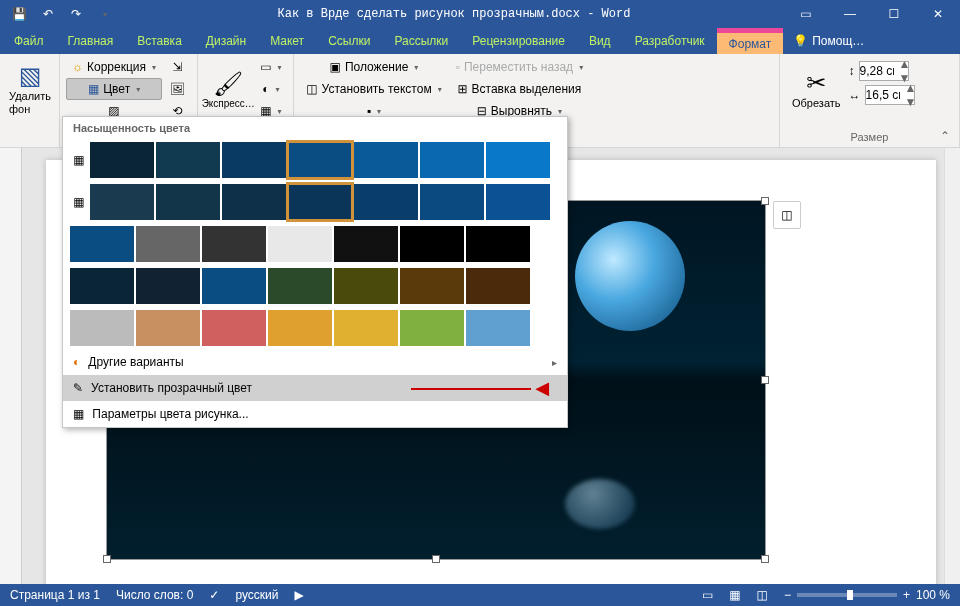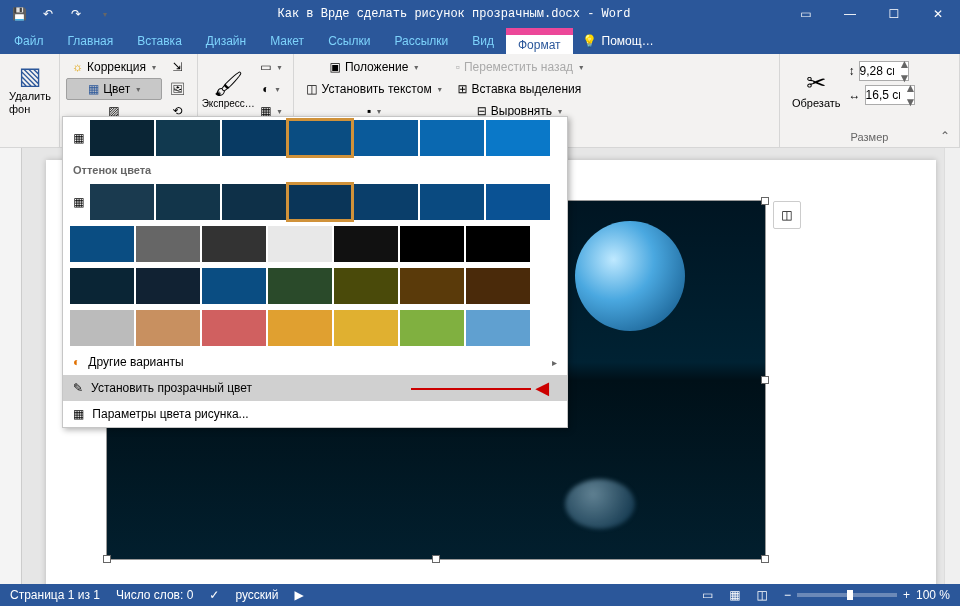--- a/index.html
+++ b/index.html
@@ -6,22 +6,22 @@
 body { background: #f0f0f0; width: 960px; height: 606px; overflow: hidden; position: relative; }
 
 .titlebar { height: 28px; background: #2b579a; display: flex; align-items: center; color: #fff; }
 .qat { display: flex; gap: 4px; padding: 0 8px; align-items: center; }
 .qat .btn { width: 24px; height: 24px; display: flex; align-items: center; justify-content: center; cursor: pointer; }
 .title { flex: 1; text-align: center; font-size: 12px; font-family: Liberation Mono, monospace; }
 .winctrl { display: flex; }
 .winctrl .btn { width: 44px; height: 28px; display: flex; align-items: center; justify-content: center; cursor: pointer; }
 
 .tabs { height: 26px; background: #2b579a; display: flex; align-items: stretch; padding-left: 2px; }
-.tabs .tab { padding: 0 12px; color: #7dd3fc; display: flex; align-items: center; cursor: pointer; font-size: 12px; }
-.tabs .tab.format { background: #ffffff; color: #2b579a; border-top: 7px solid #ec4899; }
+.tabs .tab { padding: 0 12px; color: #bef264; display: flex; align-items: center; cursor: pointer; font-size: 12px; }
+.tabs .tab.format { background: #fdba74; color: #2b579a; border-top: 5px solid #ec4899; }
 .tabs .help { color: #fff; padding: 0 10px; display: flex; align-items: center; gap: 4px; }
 
 .ribbon { height: 94px; background: #f3f2f1; border-bottom: 1px solid #d6d6d6; display: flex; position: relative; }
 .ribbon-group { border-right: 1px solid #d6d6d6; display: flex; flex-direction: column; padding: 2px 6px; }
 .ribbon-group .btns { flex: 1; display: flex; align-items: flex-start; gap: 2px; }
 .ribbon-group .label { text-align: center; font-size: 11px; color: #666; padding: 2px 0; }
 .ribbon-btn { display: flex; flex-direction: column; align-items: center; justify-content: center; padding: 2px 6px; cursor: pointer; border-radius: 2px; }
 .ribbon-btn.large { height: 66px; min-width: 48px; }
 .ribbon-btn.small { flex-direction: row; height: 22px; padding: 0 6px; gap: 4px; font-size: 12px; }
 .ribbon-btn.open { background: #c8c8c8; border: 1px solid #a0a0a0; }
@@ -101,21 +101,23 @@
 </div>
 
 <div class="tabs">
   <div class="tab">Файл</div>
   <div class="tab">Главная</div>
   <div class="tab">Вставка</div>
   <div class="tab">Дизайн</div>
   <div class="tab">Макет</div>
   <div class="tab">Ссылки</div>
   <div class="tab">Рассылки</div>
+  <div class="tab">Рецензирование</div>
   <div class="tab">Вид</div>
+  <div class="tab">Разработчик</div>
   <div class="tab format">Формат</div>
   <div class="help">
     <span>💡</span>
     <span>Помощ…</span>
   </div>
 </div>
 
 <div class="ribbon">
   <div class="ribbon-group" style="width:60px">
     <div class="btns">
@@ -260,31 +262,31 @@
         <div class="layout-btn">
           <span>◫</span>
         </div>
       </div>
     </div>
   </div>
   <div class="scrollbar-v"></div>
 </div>
 
 <div class="color-panel">
+  <div class="section-label">Насыщенность цвета</div>
   <div class="thumb-row">
     <div class="thumb th-ico">▦</div>
     <div class="thumb tint-none"></div>
     <div class="thumb tint-1"></div>
     <div class="thumb tint-2"></div>
     <div class="thumb tint-3 selected"></div>
     <div class="thumb tint-4"></div>
     <div class="thumb tint-5"></div>
     <div class="thumb tint-6"></div>
   </div>
-  <div class="section-label">Оттенок цвета</div>
   <div class="thumb-row">
     <div class="thumb th-ico">▦</div>
     <div class="thumb tone-0"></div>
     <div class="thumb tone-1"></div>
     <div class="thumb tone-2"></div>
     <div class="thumb tone-3 selected"></div>
     <div class="thumb tone-4"></div>
     <div class="thumb tone-5"></div>
     <div class="thumb tone-6"></div>
   </div>

